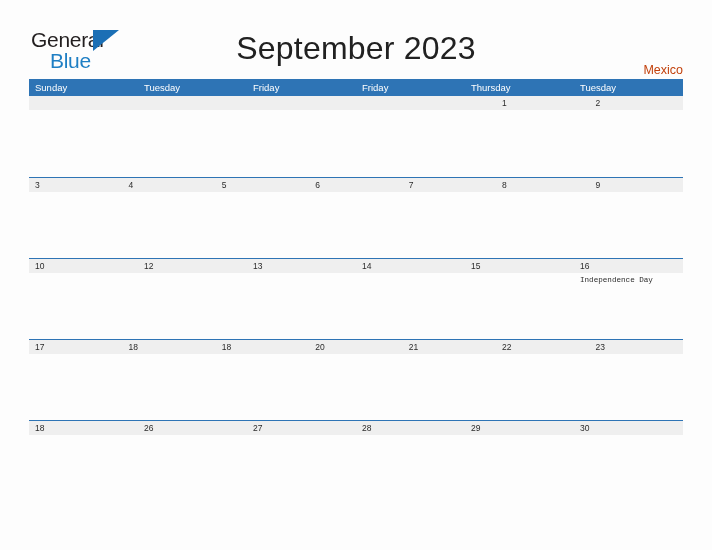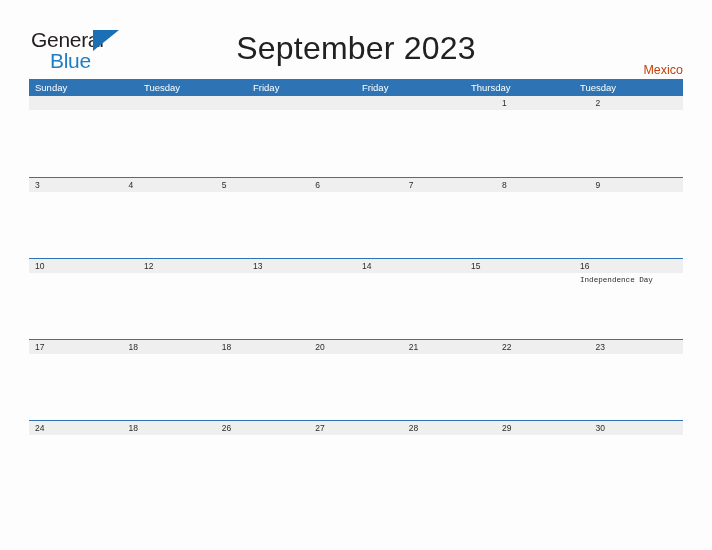--- a/index.html
+++ b/index.html
@@ -294,24 +294,20 @@
           <div class="day">
             <div class="daynum-band">23</div>
             <div class="events"></div>
           </div>
         </div>
       </div>
       <div class="week">
         <div class="rule"></div>
         <div class="week-days">
           <div class="day">
-            <div class="daynum-band">24</div>
-            <div class="events"></div>
-          </div>
-          <div class="day">
             <div class="daynum-band">18</div>
             <div class="events"></div>
           </div>
           <div class="day">
             <div class="daynum-band">26</div>
             <div class="events"></div>
           </div>
           <div class="day">
             <div class="daynum-band">27</div>
             <div class="events"></div>

